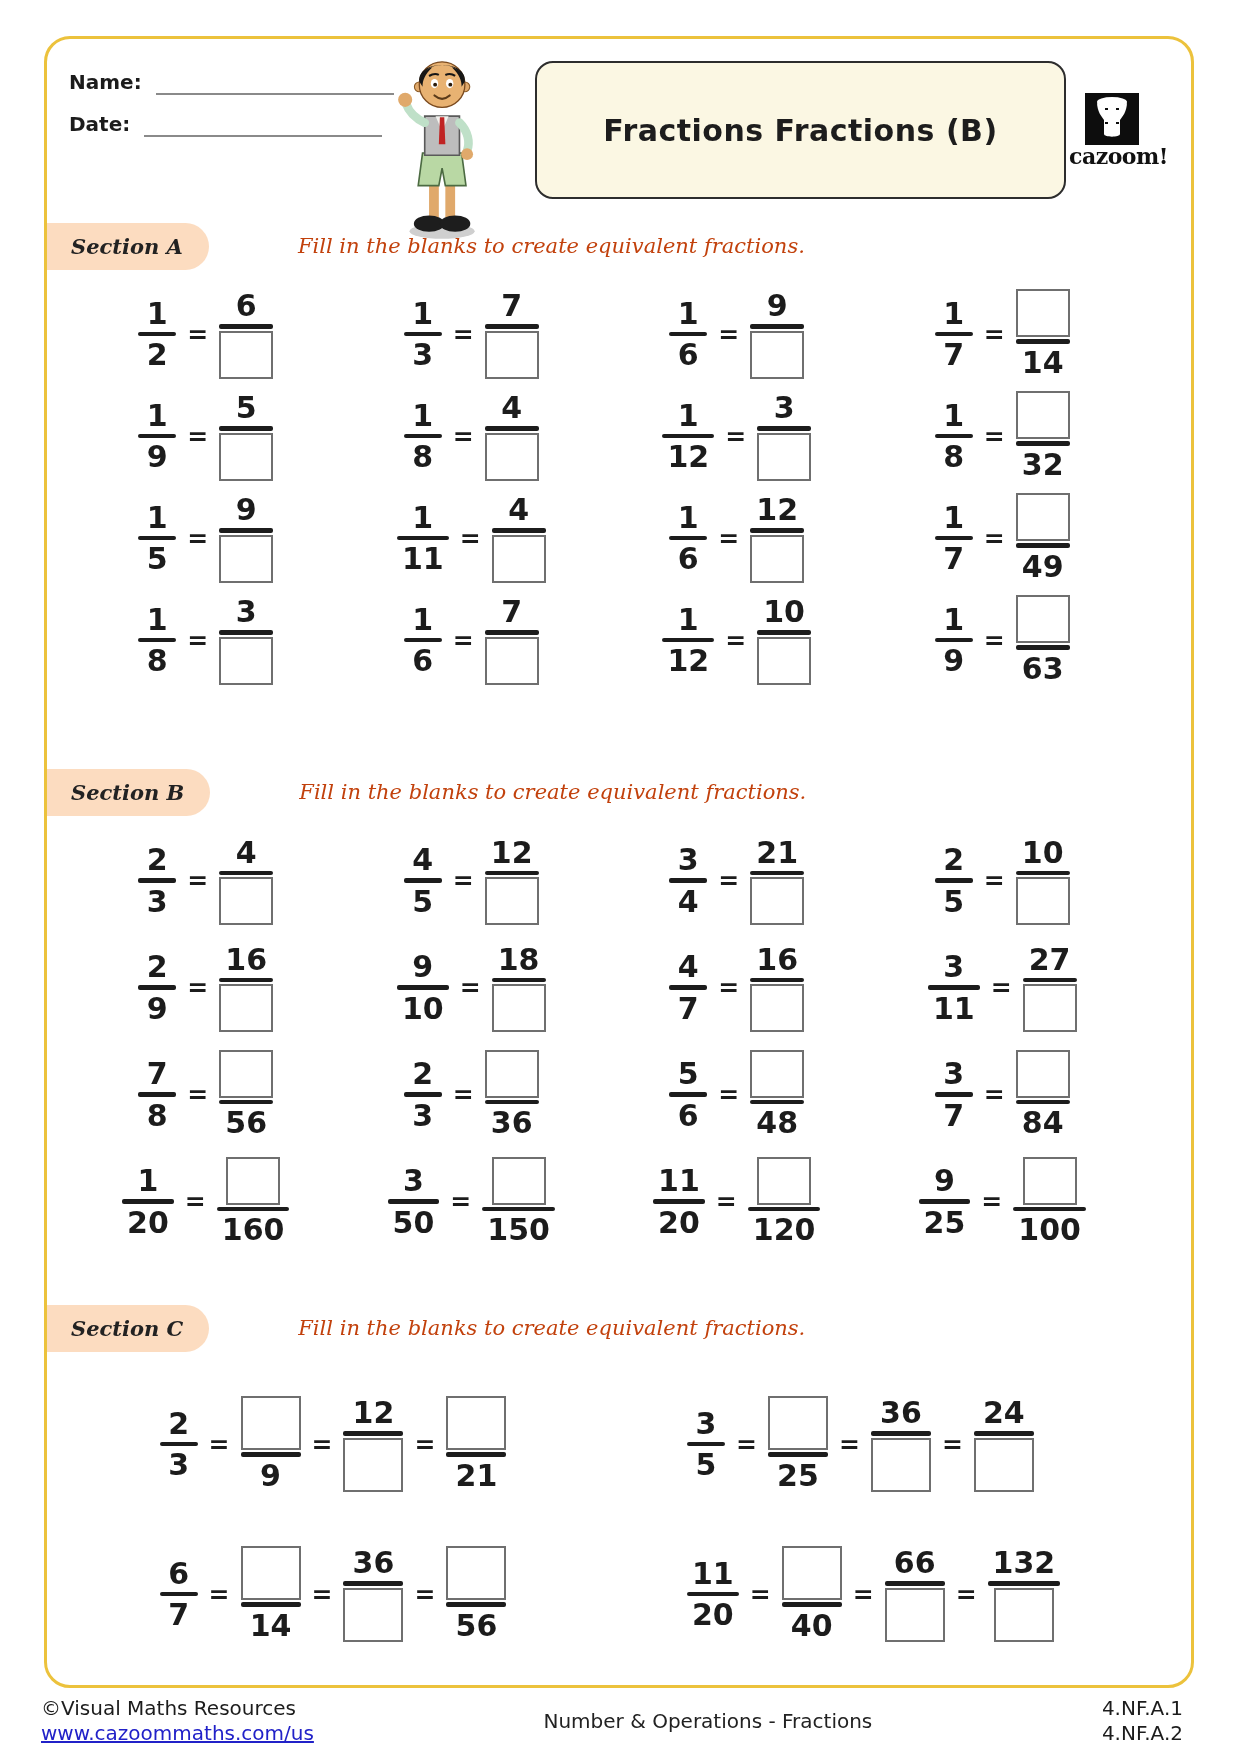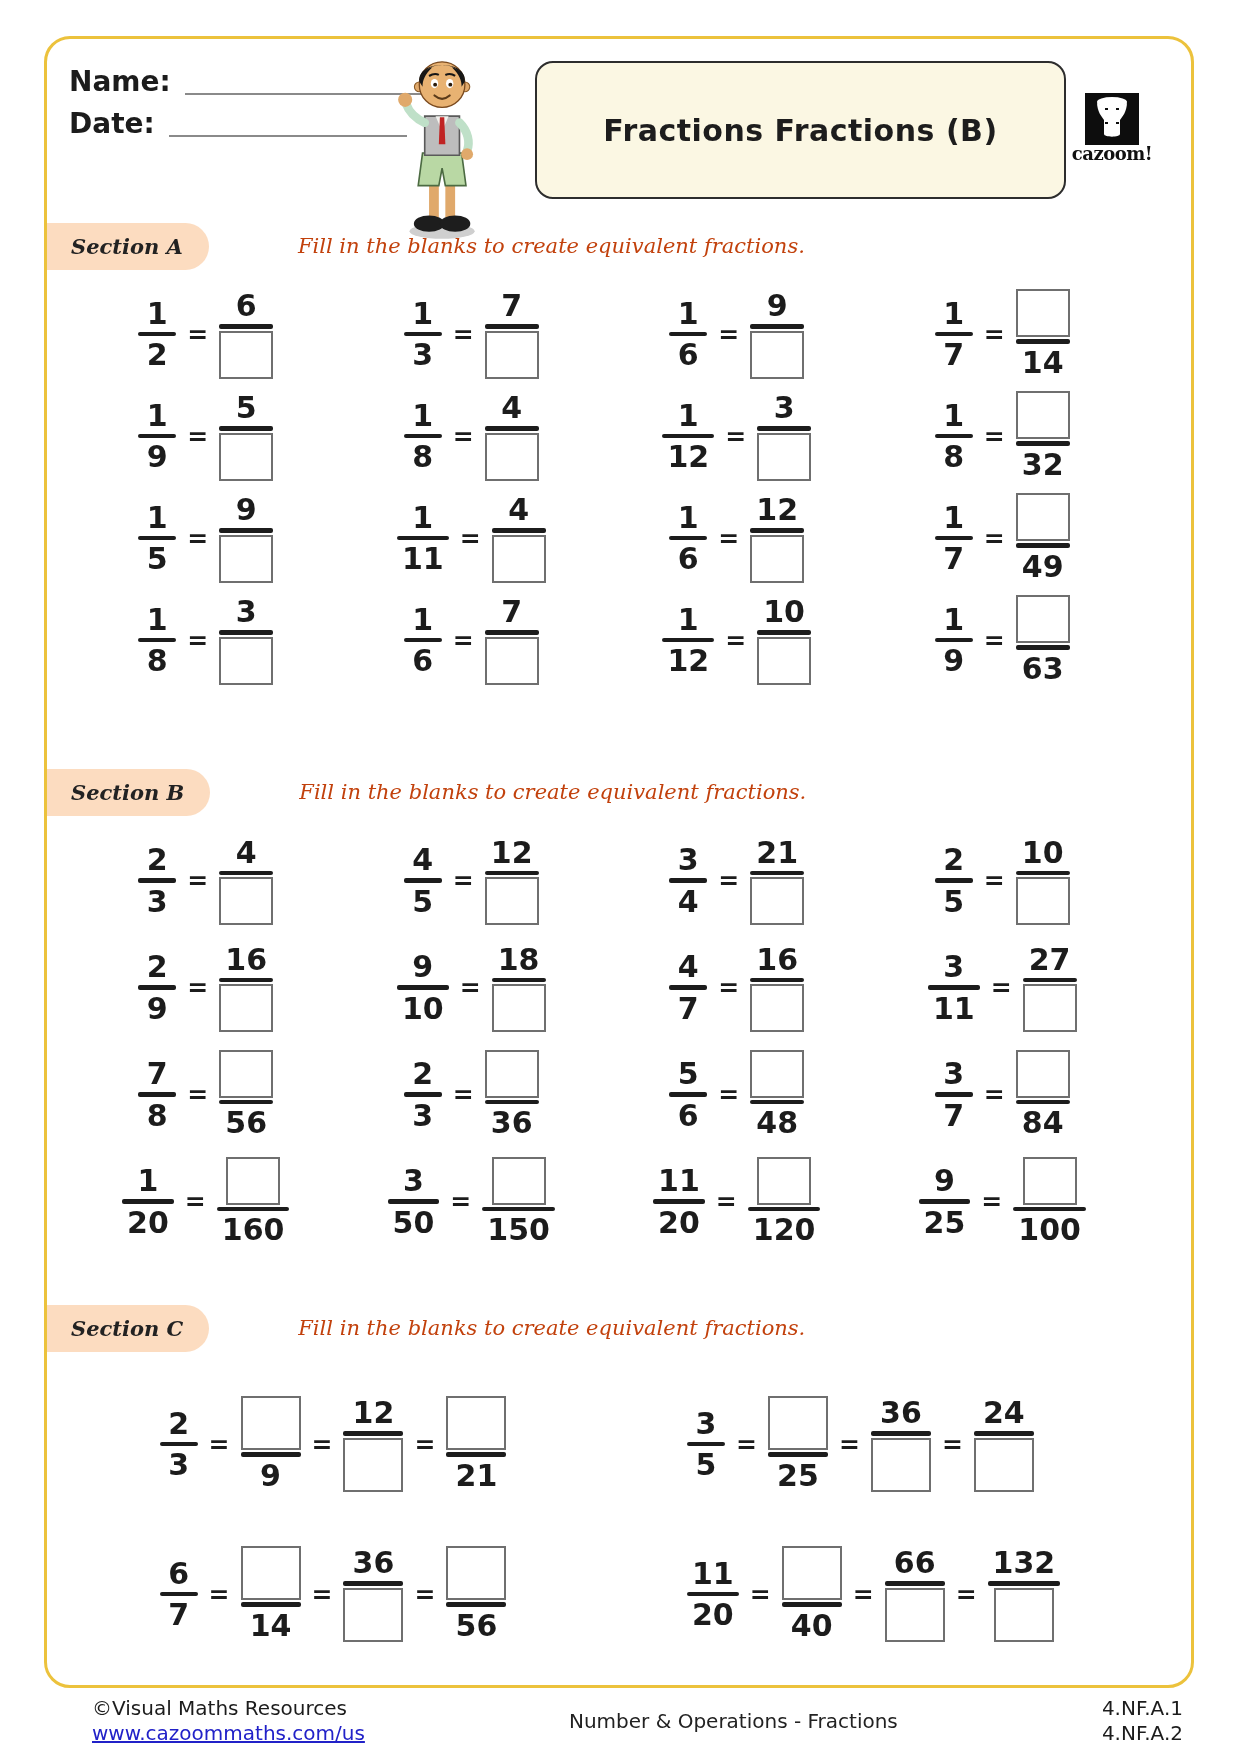--- a/index.html
+++ b/index.html
@@ -5,32 +5,32 @@
   html,body{margin:0;padding:0;background:#fff;}
   body{width:1241px;height:1754px;position:relative;font-family:"DejaVu Sans",sans-serif;color:#1c1c1c;overflow:hidden;}
 
   .sheet{position:absolute;left:44px;top:36px;width:1150px;height:1652px;box-sizing:border-box;
          border:3px solid #ecc23c;border-radius:26px;background:#fff;}
 
   
   .hdr{position:relative;height:182px;}
   .name-date{position:absolute;left:22px;top:30px;}
   .nd-row{display:flex;align-items:flex-end;margin-bottom:16px;}
-  .nd-label{font-weight:bold;font-size:28px;line-height:26px;}
+  .nd-label{font-weight:bold;font-size:20px;line-height:26px;}
   .write-line{display:inline-block;width:238px;height:24px;border-bottom:2.5px solid #8a8a8a;margin-left:14px;}
 
   .boy{position:absolute;left:330px;top:12px;width:128px;height:190px;}
 
   .title-box{position:absolute;left:488px;top:22px;width:527px;height:134px;background:#fbf7e3;
              border:2.5px solid #2d2d2d;border-radius:18px;display:flex;align-items:center;justify-content:center;}
   .title-box .t{font-size:30px;font-weight:bold;letter-spacing:.5px;color:#1d1d1d;}
 
   .logo{position:absolute;right:36px;top:54px;width:86px;text-align:center;}
   .logo .mark{width:54px;height:52px;margin:0 auto;display:block;}
-  .logo .word{font-family:"DejaVu Serif",serif;font-weight:bold;font-size:18px;letter-spacing:-0.5px;color:#111;margin-top:-2px;}
+  .logo .word{font-family:"DejaVu Serif",serif;font-weight:bold;font-size:22px;letter-spacing:-0.5px;color:#111;margin-top:-2px;text-align:right;}
 
   
   .sec-hdr{display:flex;align-items:center;height:50px;gap:45px;}
   .sec-label{background:#fcdcc0;border-radius:0 24px 24px 0;padding:11px 26px 11px 24px;min-width:110px;text-align:center;
              font-family:"DejaVu Serif",serif;font-style:italic;font-weight:bold;font-size:21px;color:#222;}
   .sec-instr{font-family:"DejaVu Serif",serif;font-style:italic;font-size:21px;margin-left:44px;color:#c2410c;}
   .mtA{margin-top:0;margin-bottom:12px;}
   .mtB{margin-top:76px;margin-bottom:10px;}
   .mtC{margin-top:48px;margin-bottom:16px;}
 
@@ -43,21 +43,21 @@
 
   .problem{display:flex;align-items:center;}
   .frac{display:inline-flex;flex-direction:column;align-items:center;}
   .fnum{font-weight:bold;font-size:30px;line-height:37px;padding:0 5px;color:#1c1c1c;}
   .fbar{align-self:stretch;height:4.5px;background:#1c1c1c;border-radius:2px;min-width:38px;}
   .bbox{width:54px;height:48px;border:2px solid #6f6f6f;background:#fff;margin:2px 0;box-sizing:border-box;}
   .chain .bbox{width:60px;height:54px;}
   .eq{font-size:25px;font-weight:bold;margin:0 11px;color:#1c1c1c;}
 
   
-  .footer{position:absolute;left:0;top:1694px;width:1241px;box-sizing:border-box;display:flex;padding:2px 58px 0 92px;align-items:center;}
+  .footer{position:absolute;left:0;top:1694px;width:1241px;box-sizing:border-box;display:flex;padding:2px 58px 0 41px;align-items:center;}
   .f-left{font-size:20px;line-height:25px;}
   .f-link{color:#2121c8;text-decoration:underline;cursor:pointer;}
   .f-center{flex:1;text-align:center;font-size:20px;color:#222;}
   .f-right{font-size:20px;line-height:25px;text-align:left;}
 </style>
 </head>
 <body>
 
 <div class="sheet">
 

